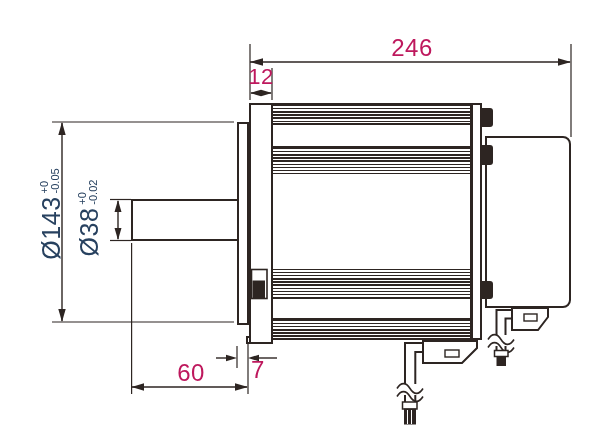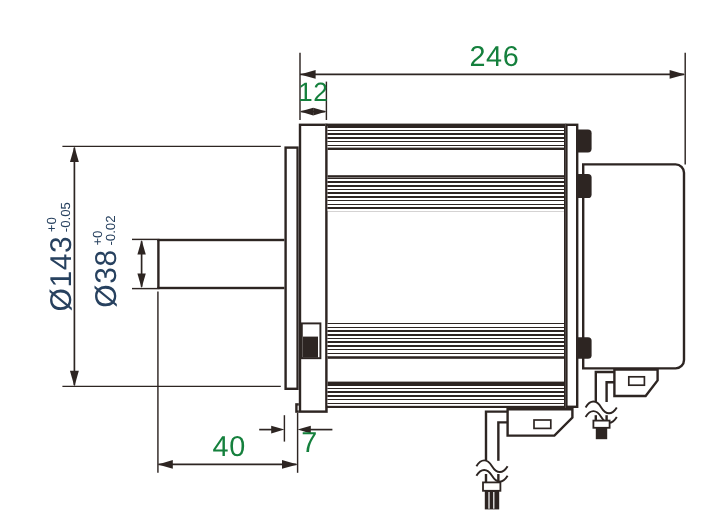--- a/index.html
+++ b/index.html
@@ -7,21 +7,21 @@
     position:relative;width:600px;height:438px;background:#fff;overflow:hidden;
     font-family:"Liberation Sans", sans-serif;
   }
   
   .outline{position:absolute;border:2px solid #2d2522;background:#fff;box-sizing:border-box;}
   .fins{position:absolute;left:0;right:0;box-sizing:border-box;
         background:repeating-linear-gradient(180deg,#2d2522 0 1.3px,#ffffff 1.3px 3.1px);}
   .stud{position:absolute;background:#2d2522;border-radius:0 3px 3px 0;}
   
   .dimtext{
-    position:absolute;color:#15803d;font-size:24px;line-height:1;
+    position:absolute;color:#be185d;font-size:24px;line-height:1;
     text-align:center;white-space:nowrap;letter-spacing:0.5px;
   }
   .vlabel{
     position:absolute;height:30px;display:flex;align-items:center;justify-content:center;
     transform:rotate(-90deg);color:#27415f;white-space:nowrap;gap:3px;
   }
   .dim-num{font-size:25px;line-height:1;letter-spacing:0.5px;}
   .tol{display:inline-flex;flex-direction:column;font-size:11px;line-height:11.5px;
        letter-spacing:0;transform:translateY(-1px);}
   svg{position:absolute;left:0;top:0;}
@@ -120,21 +120,21 @@
       <polygon points="248,387 235,383.3 235,390.7"></polygon>
       <polygon points="237,358 226,354.7 226,361.3"></polygon>
       <polygon points="248,358 259,354.7 259,361.3"></polygon>
     </g>
   </svg>
 
   <div class="dimtext" style="left:383px;top:36px;width:58px;">246</div>
 
   <div class="dimtext" style="left:246px;top:66px;width:30px;font-size:22px;">12</div>
 
-  <div class="dimtext" style="left:171px;top:361px;width:40px;">40</div>
+  <div class="dimtext" style="left:171px;top:361px;width:40px;">60</div>
 
   <div class="dimtext" style="left:249px;top:358px;width:18px;">7</div>
 
   <div class="vlabel" style="left:-10px;top:199px;width:122px;">
     <span class="dim-num">Ø143</span>
     <span class="tol">
       <span>+0</span>
       <span>-0.05</span>
     </span>
   </div>

